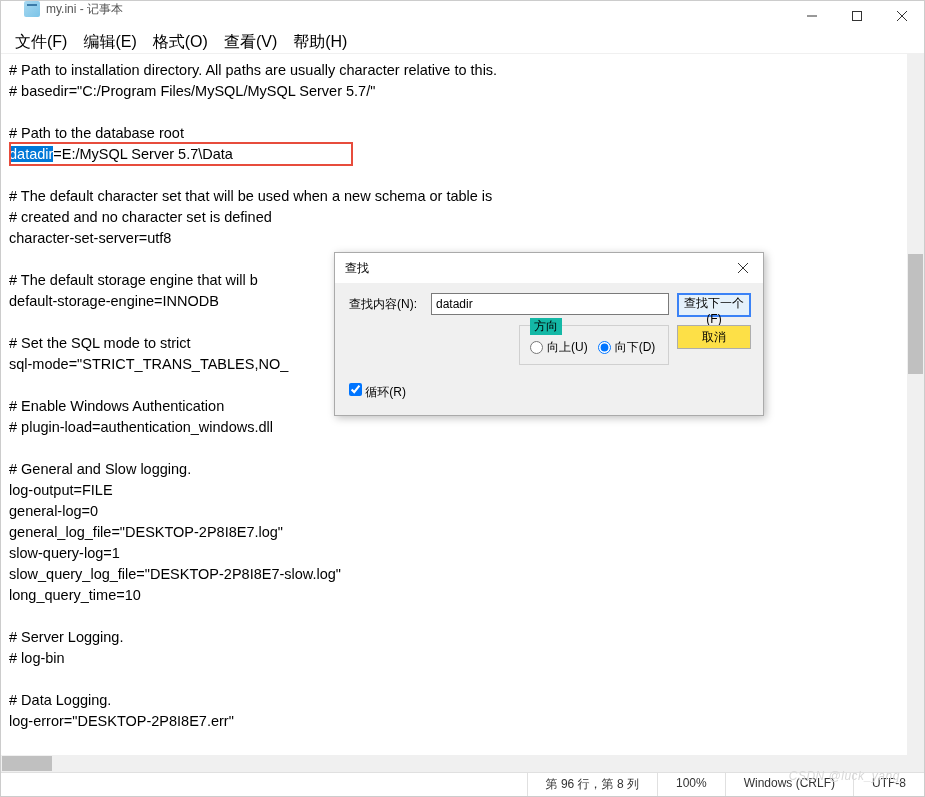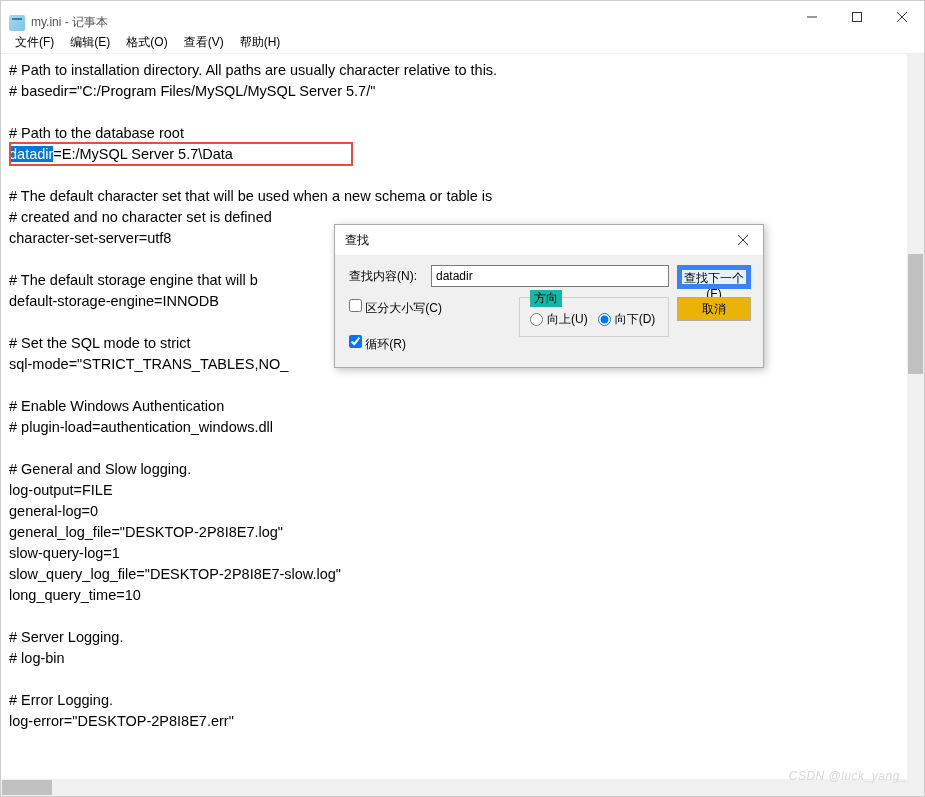--- a/index.html
+++ b/index.html
@@ -1,60 +1,60 @@
 <!DOCTYPE html>
 <html><head>
 <meta charset="utf-8">
 <style>
 * { margin: 0; padding: 0; box-sizing: border-box; }
 body { font-family: "Microsoft YaHei", "Segoe UI", Arial, sans-serif; font-size: 12px; background: #fff; overflow: hidden; width: 925px; height: 797px; position: relative; }
 
 .window { width: 925px; height: 797px; border: 1px solid #ccc; display: flex; flex-direction: column; background: #fff; }
 
-.titlebar { height: 30px; display: flex; align-items: flex-end; padding: 0 0 0 8px; background: #fff; }
+.titlebar { height: 30px; display: flex; align-items: flex-start; padding: 0 0 0 8px; background: #fff; margin-left: 15px; }
 .titlebar-icon { width: 16px; height: 16px; margin-right: 6px; background: linear-gradient(135deg,#a8d8f0,#7bc4e8); border-radius: 2px; position: relative; }
 .titlebar-icon::after { content:""; position:absolute; top:3px; left:3px; right:3px; bottom:3px; border-top: 2px solid #3a7aa8; }
 .titlebar-title { color: #555; font-size: 12px; flex: 1; }
 .winbtns { display: flex; }
 .winbtn { width: 45px; height: 29px; display: flex; align-items: center; justify-content: center; color: #333; }
 
-.menubar { height: 22px; display: flex; align-items: center; padding: 0 6px; font-size: 12px; }
+.menubar { height: 22px; display: flex; align-items: center; padding: 0 6px; font-size: 16px; }
 .menuitem { padding: 2px 8px; cursor: default; }
 
 .content { flex: 1; position: relative; overflow: hidden; border-top: 1px solid #f0f0f0; }
 .editor { padding: 6px 8px; font-size: 14.5px; line-height: 21px; font-family: Arial, "Microsoft YaHei", sans-serif; white-space: pre; height: 100%; overflow: auto; }
 .sel { background: #0078d7; color: #fff; }
 .hl-box { position: absolute; left: 8px; top: 88px; width: 344px; height: 24px; border: 2px solid #e74c3c; pointer-events: none; }
 
 .scroll-v { position: absolute; right: 0; top: 0; bottom: 17px; width: 17px; background: #f0f0f0; }
 .scroll-thumb-v { position: absolute; right: 1px; top: 200px; width: 15px; height: 120px; background: #c0c0c0; }
 .scroll-h { position: absolute; left: 0; right: 17px; bottom: 0; height: 17px; background: #f0f0f0; }
 .scroll-thumb-h { position: absolute; left: 1px; bottom: 1px; height: 15px; width: 50px; background: #c0c0c0; }
 .scroll-corner { position: absolute; right:0; bottom:0; width:17px; height:17px; background:#f0f0f0; }
 
 .statusbar { height: 24px; border-top: 1px solid #e0e0e0; display: flex; font-size: 12px; color: #333; }
 .sb-sp { flex: 1; }
 .sb-cell { padding: 3px 18px; border-left: 1px solid #e0e0e0; }
 
-.dialog { position: absolute; left: 334px; top: 224px; width: 430px; background: #f0f0f0; border: 1px solid #aaa; box-shadow: 2px 2px 8px rgba(0,0,0,0.25); }
+.dialog { position: absolute; left: 334px; top: 252px; width: 430px; background: #f0f0f0; border: 1px solid #aaa; box-shadow: 2px 2px 8px rgba(0,0,0,0.25); }
 .dlg-title { height: 30px; background: #fff; display: flex; align-items: center; padding: 0 0 0 10px; font-size: 12px; }
 .dlg-title-text { flex:1; }
 .dlg-close { width: 40px; height: 28px; display:flex; align-items:center; justify-content:center; }
 .dlg-body { padding: 10px 12px 14px 14px; display: flex; font-size: 12px; }
 .dlg-left { flex: 1; }
 .dlg-right { width: 94px; display:flex; flex-direction:column; gap:8px; margin-left: 8px; }
 .row1 { display: flex; align-items: center; gap: 14px; margin-bottom: 10px; }
 .txtin { flex:1; height: 22px; border: 1px solid #7a7a7a; background:#fff; padding: 2px 4px; font-size: 12px; font-family: inherit; }
 .grp { border: 1px solid #d0d0d0; padding: 6px 10px 8px 10px; margin-left: 170px; width: 150px; }
 .grp-title { position: relative; top: -14px; background: #14b8a6; padding: 0 4px; display: inline-block; }
 .radios { display: flex; gap: 10px; margin-top:-10px; }
 .radios label { display:flex; align-items:center; gap:4px; }
 .chk { display:flex; align-items:center; gap:4px; margin-top: 4px; }
-.dbtn { height: 24px; border: 1px solid #adadad; background: #eab308; font-size:12px; font-family:inherit; cursor:default; }
-.dbtn.primary { border: 5px solid #3b82f6; background:#e5f1fb; }
+.dbtn { height: 24px; border: 1px solid #adadad; background: #fde047; font-size:12px; font-family:inherit; cursor:default; }
+.dbtn.primary { border: 2px solid #3b82f6; background:#e5f1fb; }
 
 .watermark { position: absolute; right: 18px; bottom: 14px; color: #d8d8d8; font-size: 12px; letter-spacing: 0.5px; pointer-events:none; font-style: italic; }
 </style>
 </head>
 <body>
 
 <div class="window">
   <div class="titlebar">
     <div class="titlebar-icon"></div>
     <div class="titlebar-title">my.ini - 记事本</div>
@@ -110,32 +110,39 @@
 <span>log-output=FILE</span>
 <span>general-log=0</span>
 <span>general_log_file="DESKTOP-2P8I8E7.log"</span>
 <span>slow-query-log=1</span>
 <span>slow_query_log_file="DESKTOP-2P8I8E7-slow.log"</span>
 <span>long_query_time=10</span>
 <span></span>
 <span># Server Logging.</span>
 <span># log-bin</span>
 <span></span>
-<span># Error Logging.</span>
+<span># Data Logging.</span>
 <span>log-error="DESKTOP-2P8I8E7.err"</span></div>
     <div class="hl-box"></div>
     <div class="scroll-v">
         <div class="scroll-thumb-v"></div>
       </div>
     <div class="scroll-h">
         <div class="scroll-thumb-h"></div>
       </div>
     <div class="scroll-corner"></div>
   </div>
 
+  <div class="statusbar">
+    <div class="sb-sp"></div>
+    <div class="sb-cell">第 96 行，第 8 列</div>
+    <div class="sb-cell">100%</div>
+    <div class="sb-cell">Windows (CRLF)</div>
+    <div class="sb-cell">UTF-8</div>
+  </div>
 </div>
 
 <div class="dialog">
   <div class="dlg-title">
     <span class="dlg-title-text">查找</span>
     <div class="dlg-close">
         <svg width="10" height="10">
           <line x1="0" y1="0" x2="10" y2="10" stroke="#333" stroke-width="1"></line>
           <line x1="10" y1="0" x2="0" y2="10" stroke="#333" stroke-width="1"></line>
         </svg>
@@ -153,23 +160,20 @@
           <label>
               <input type="radio" name="dir" style=""> 
               <span>向上(U)</span>
             </label>
           <label>
               <input type="radio" name="dir" checked="" style=""> 
               <span>向下(D)</span>
             </label>
         </div>
       </div>
-      <div class="chk" style="margin-top:-38px;">
-        <label><input type="checkbox" style=""> <span>区分大小写(C)</span></label>
-      </div>
       <div class="chk" style="margin-top:18px;">
         <label><input type="checkbox" checked="" style=""> <span>循环(R)</span></label>
       </div>
     </div>
     <div class="dlg-right">
       <button class="dbtn primary">查找下一个(F)</button>
       <button class="dbtn">取消</button>
     </div>
   </div>
 </div>

